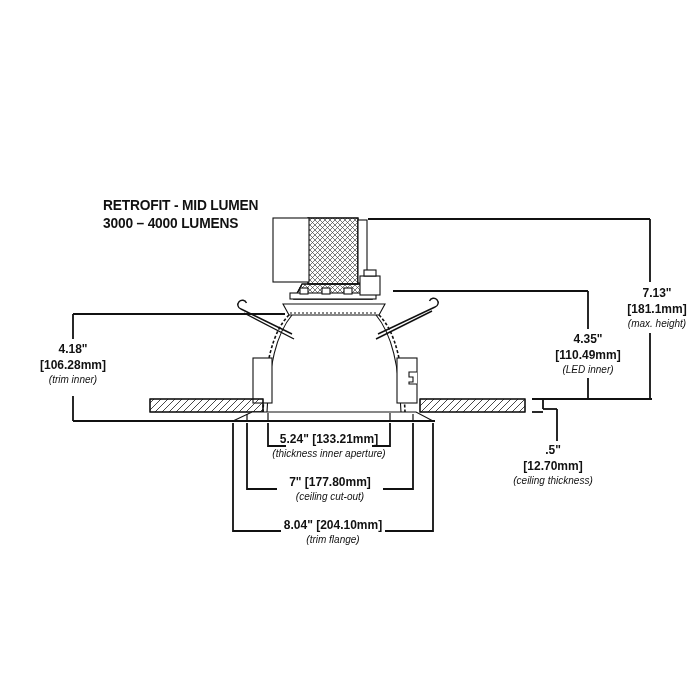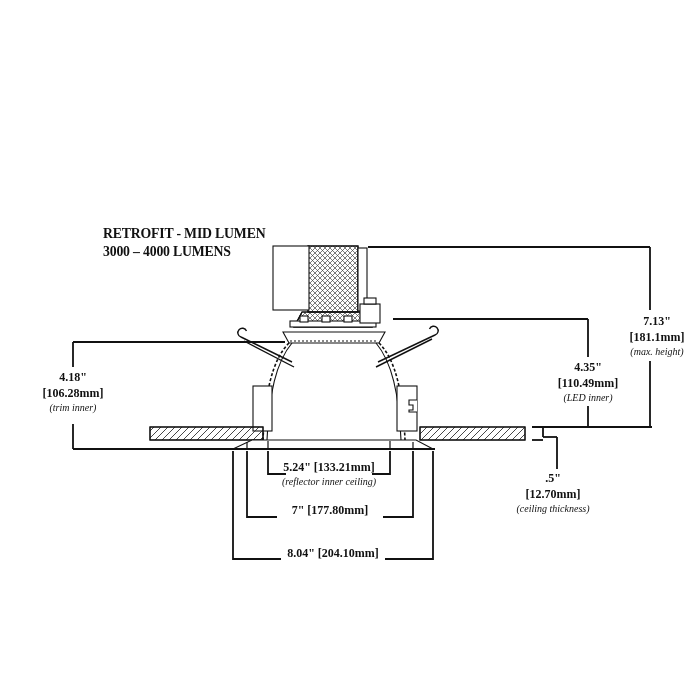--- a/index.html
+++ b/index.html
@@ -1,18 +1,18 @@
 <!DOCTYPE html>
 <html><head>
 <meta charset="utf-8">
 <style>
   html,body{margin:0;padding:0;background:#fff;}
   #stage{
     position:relative;width:700px;height:572px;background:#ffffff;
-    font-family:Liberation Serif, serif;color:#111;overflow:hidden;margin-top:28px;
+    font-family:Liberation Sans, sans-serif;color:#111;overflow:hidden;
   }
   #drawing{position:absolute;left:0;top:0;}
   .title{
     position:absolute;left:103px;top:196px;
     font-weight:bold;font-size:14.5px;line-height:18px;letter-spacing:-0.2px;
     transform:scaleX(0.95);transform-origin:left top;white-space:nowrap;
   }
   .dim-block{position:absolute;text-align:center;background:#fff;}
   .dim-num{font-weight:bold;font-size:12px;line-height:16px;white-space:nowrap;}
   .dim-mm{font-weight:bold;font-size:12px;line-height:16px;white-space:nowrap;}
@@ -183,24 +183,26 @@
   </div>
 
   <div class="dim-block" style="left:493px;top:442px;width:120px;">
     <div class="dim-num">.5"</div>
     <div class="dim-mm">[12.70mm]</div>
     <div class="dim-label">(ceiling thickness)</div>
   </div>
 
   <div class="dim-row" style="left:229px;top:431px;width:200px;">
     <div class="dim-num">5.24"  [133.21mm]</div>
-    <div class="dim-label">(reflector inner ceiling)</div>
+    <div class="dim-label">(thickness inner aperture)</div>
   </div>
 
   <div class="dim-row" style="left:230px;top:474px;width:200px;">
     <div class="dim-num">7"  [177.80mm]</div>
+    <div class="dim-label">(ceiling cut-out)</div>
   </div>
 
   <div class="dim-row" style="left:233px;top:517px;width:200px;">
     <div class="dim-num">8.04"  [204.10mm]</div>
+    <div class="dim-label">(trim flange)</div>
   </div>
 
 </div>
 
 </body></html>

